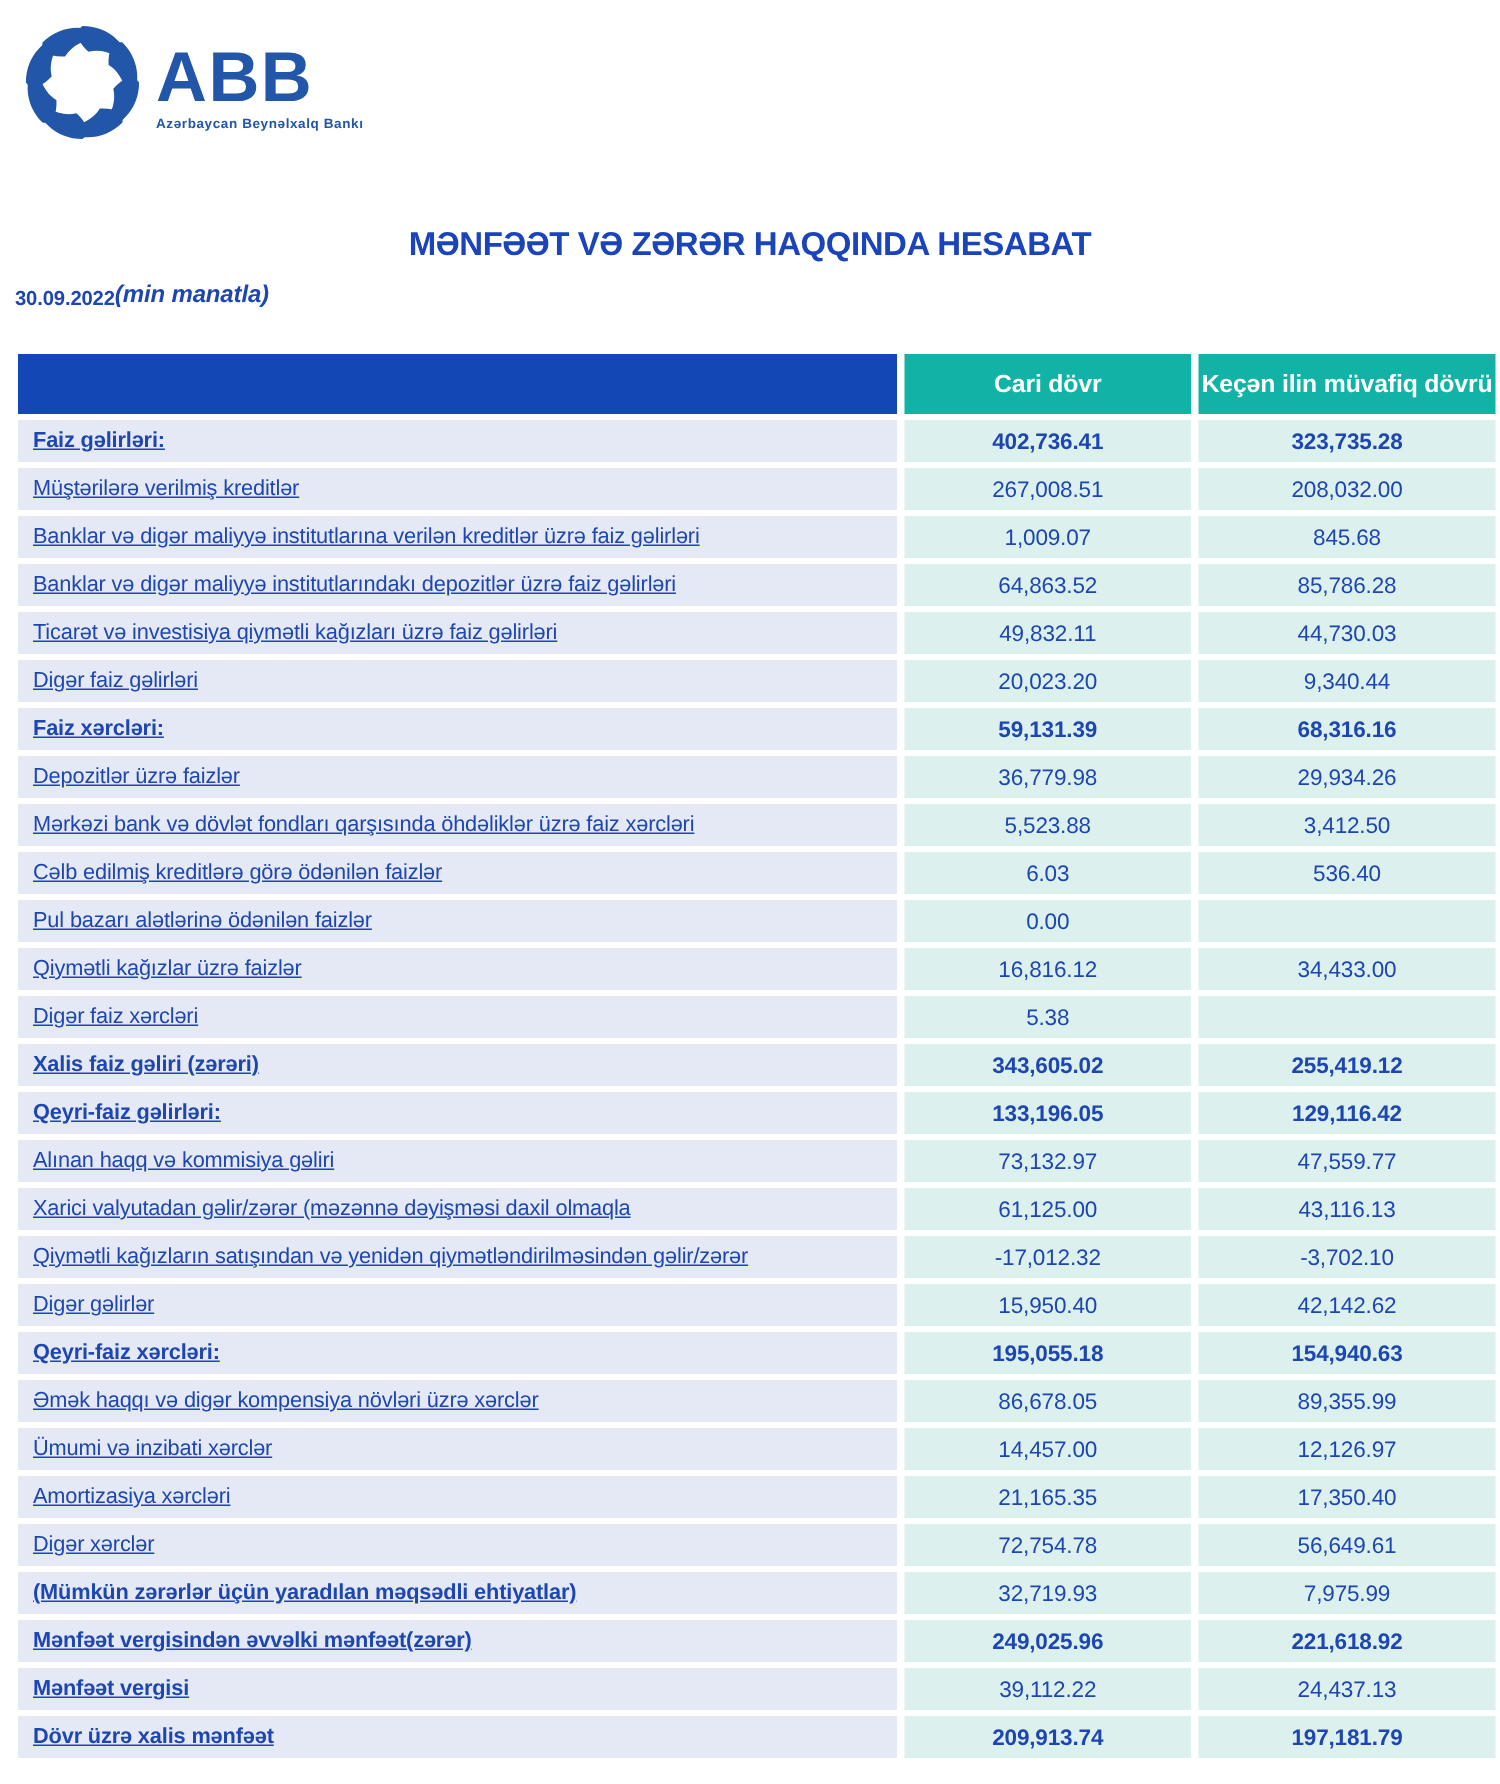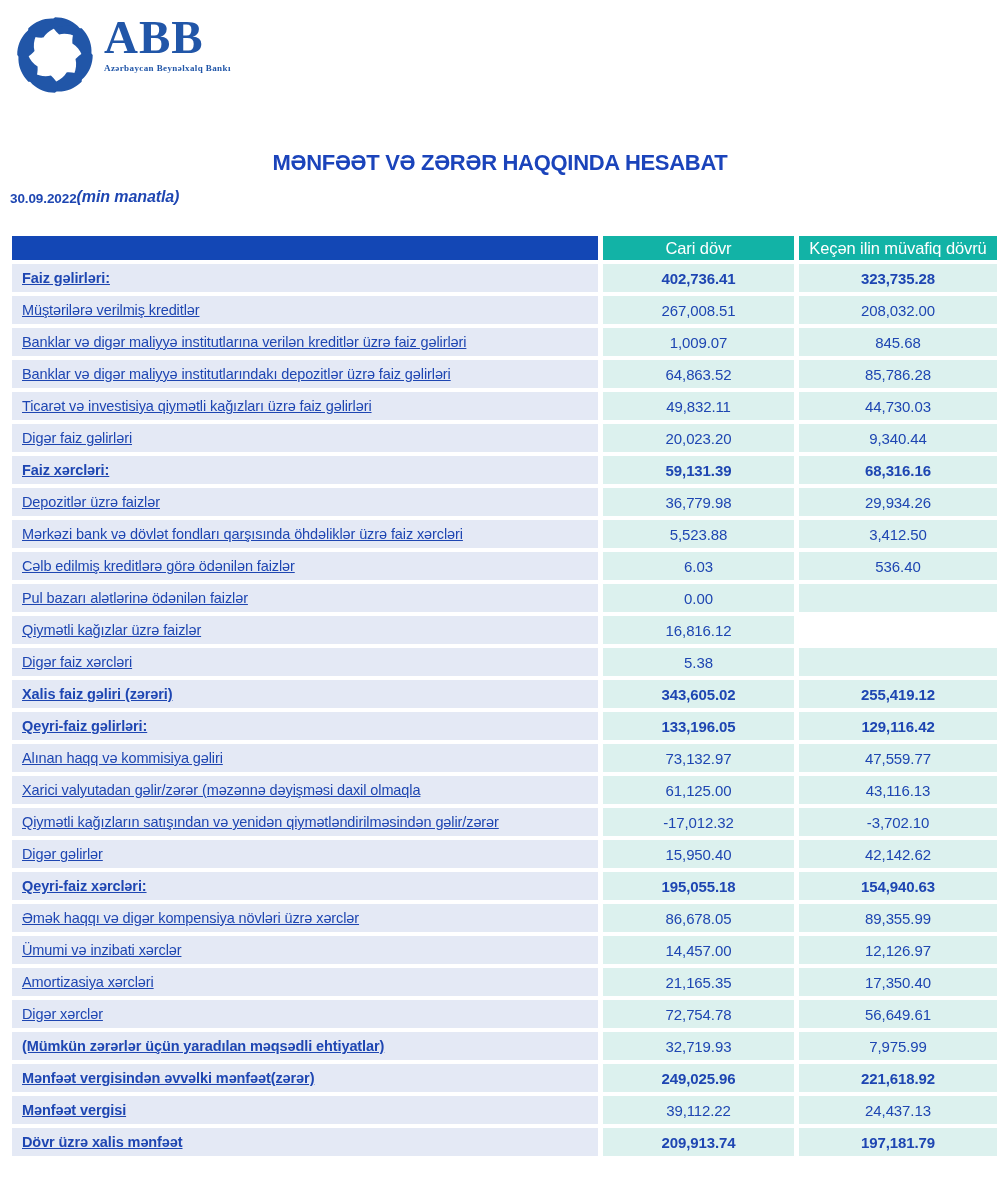--- a/index.html
+++ b/index.html
@@ -18,21 +18,21 @@
     width:1000px;height:1189px;
     font-family:"Liberation Sans", sans-serif;
     letter-spacing:-0.1px;
     overflow:hidden;
   }
   .page{position:relative;width:1000px;height:1189px;background:#fff;}
 
   
   .logo{position:absolute;top:12px;left:14px;display:flex;align-items:flex-start;}
   .logo-icon{width:82px;height:86px;flex:0 0 auto;}
-  .logo-text{margin-left:8px;margin-top:2px;font-family:Liberation Serif, serif;}
+  .logo-text{margin-left:8px;margin-top:16px;}
   .logo-abbr{
     font-size:47px;line-height:46px;font-weight:800;
     color:var(--logo-blue);letter-spacing:1px;
   }
   .logo-tagline{
     font-size:9px;font-weight:700;color:var(--logo-blue);
     letter-spacing:0.4px;margin-top:3px;white-space:nowrap;
   }
 
   
@@ -49,21 +49,21 @@
   .unit-note{font-size:16px;font-style:italic;font-weight:600;color:var(--text-blue);}
 
   
   .report-table{position:absolute;top:236px;left:12px;width:985px;}
   .t-row{
     display:grid;
     grid-template-columns:586px 191px 198px;
     column-gap:5px;
     margin-bottom:4px;
   }
-  .t-header .cell{height:24px;color:#ffffff;font-size:16.5px;font-weight:400;
+  .t-header .cell{height:40px;color:#ffffff;font-size:16.5px;font-weight:700;
     display:flex;align-items:center;justify-content:center;}
   .t-header .cell.c-label{background:var(--header-blue);}
   .t-header .cell.c-val{background:var(--header-teal);}
 
   .t-body .t-row .cell{height:28px;font-size:14.5px;color:var(--text-blue);
     display:flex;align-items:center;}
   .t-body .cell.c-label{background:var(--label-cell-bg);padding-left:10px;
     white-space:nowrap;overflow:hidden;text-decoration:underline;}
   .t-body .cell.c-val{background:var(--value-cell-bg);justify-content:center;font-size:15px;}
   .t-body .bold{font-weight:800;color:var(--bold-text-blue);}
@@ -168,20 +168,21 @@
 
   <div class="t-row">
     <div class="cell c-label">Pul bazarı alətlərinə ödənilən faizlər</div>
     <div class="cell c-val">0.00</div>
     <div class="cell c-val"></div>
   </div>
 
   <div class="t-row">
     <div class="cell c-label">Qiymətli kağızlar üzrə faizlər</div>
     <div class="cell c-val">16,816.12</div>
+    <div class="cell c-val">34,433.00</div>
   </div>
 
   <div class="t-row">
     <div class="cell c-label">Digər faiz xərcləri</div>
     <div class="cell c-val">5.38</div>
     <div class="cell c-val"></div>
   </div>
 
   <div class="t-row">
     <div class="cell c-label bold">Xalis faiz gəliri (zərəri)</div>

